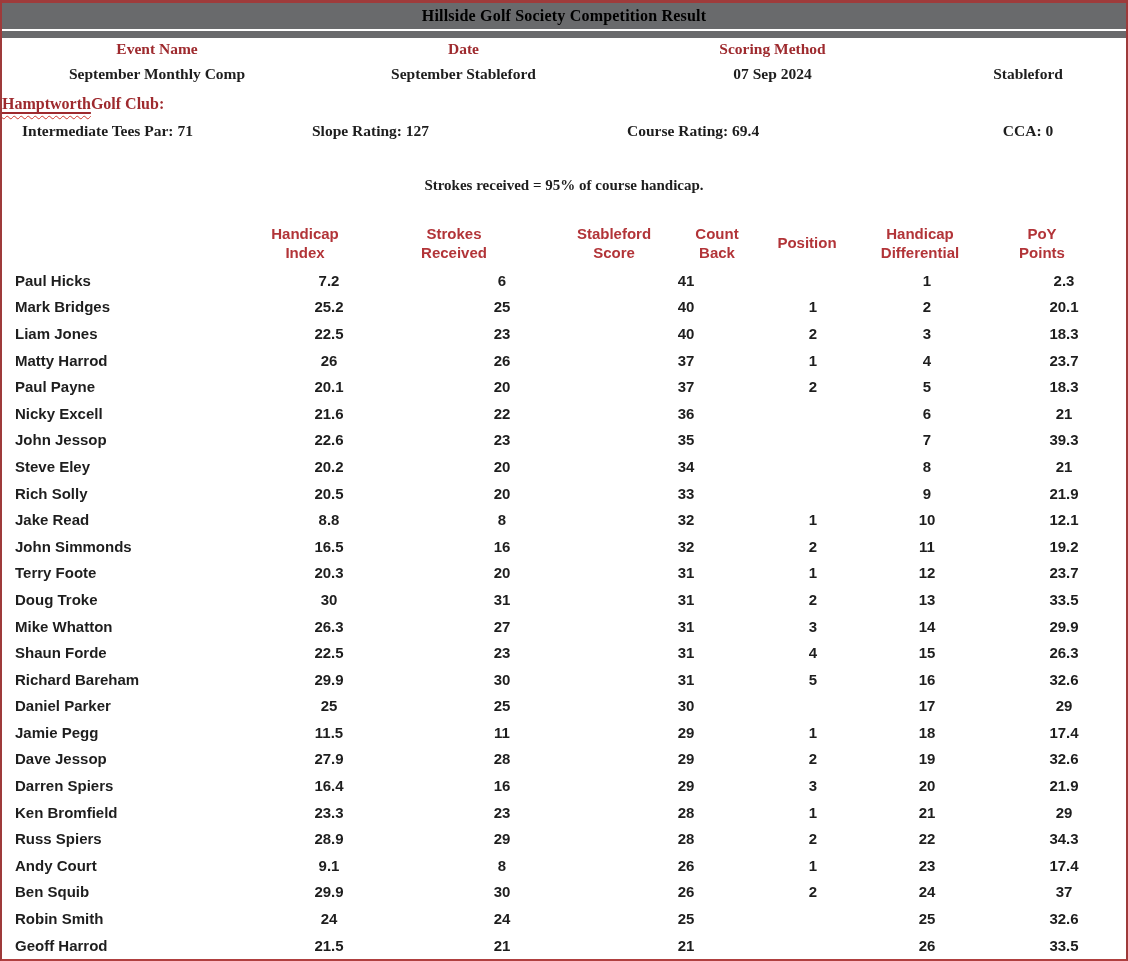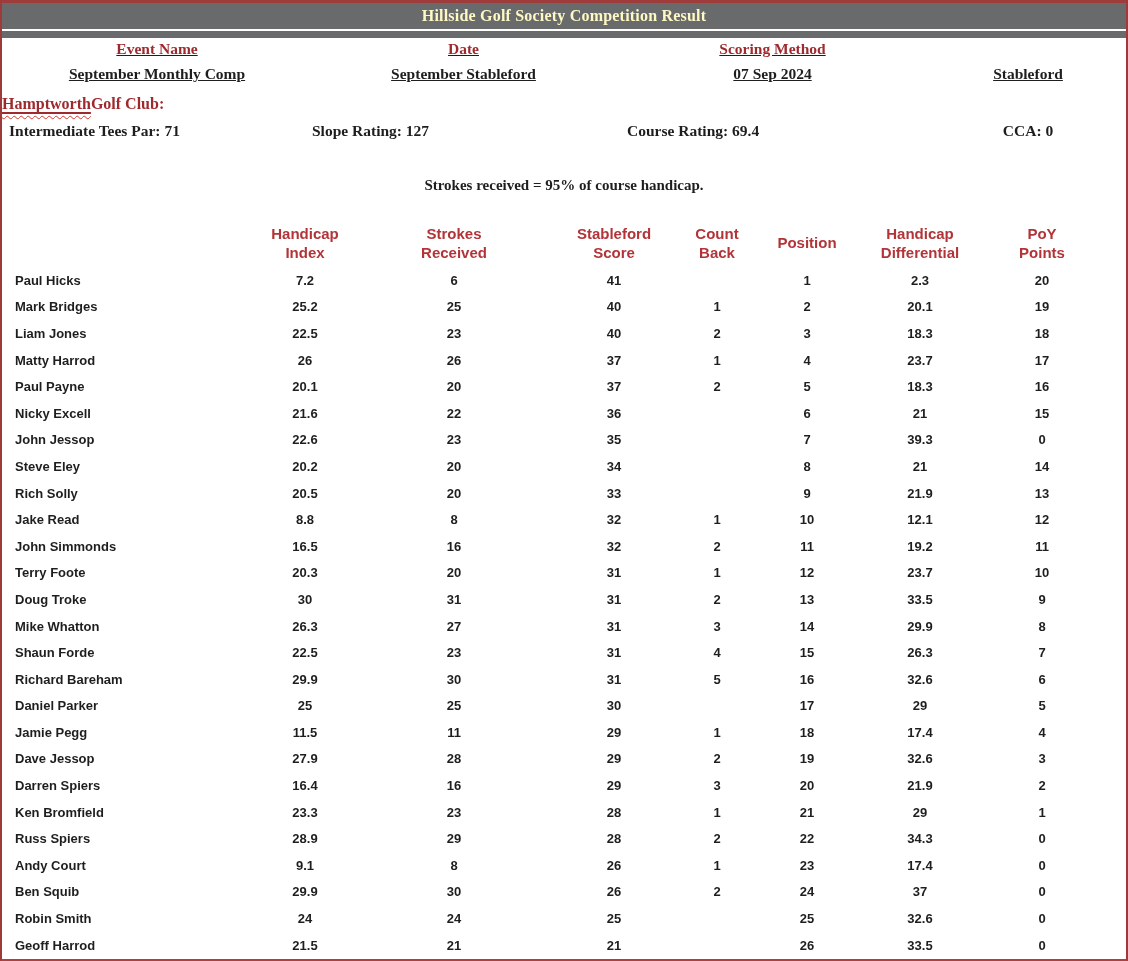--- a/index.html
+++ b/index.html
@@ -16,28 +16,28 @@
     font-family:"Liberation Serif", serif;
     font-weight:bold;
     color:#1E1E1E;
   }
 
   .titlebar {
     border-top:3px solid #9E3B3B;
     background:#696A6C;
     height:29px;
     display:flex; align-items:center; justify-content:center;
-    color:#fef9c3;
+    color:#000000;
     font-size:16px;
     letter-spacing:.2px;
   }
   .gap { height:2px; background:#fff; }
   .separator { height:7px; background:#696A6C; }
 
-  .event-header { margin-top:0;text-decoration:underline; }
+  .event-header { margin-top:0; }
   .eh-row {
     display:grid;
     grid-template-columns:310px 303px 315px 1fr;
   }
   .eh-row.labels { height:22px; align-items:center; }
   .eh-row.values { height:28px; align-items:center; }
   .eh-cell { text-align:center; font-size:15.5px; }
   .eh-row.labels .eh-cell { color:#9E2A2E; }
 
   .club-line {
@@ -60,21 +60,21 @@
     text-underline-offset:3px;
   }
 
   .course-row {
     margin-top:3px; height:24px;
     display:grid;
     grid-template-columns:310px 303px 315px 1fr;
     align-items:center;
     font-size:15.5px;
   }
-  .course-row .c1 { padding-left:7px; text-align:left; }
+  .course-row .c1 { padding-left:20px; text-align:left; }
   .course-row .c2 { text-align:left; }
   .course-row .c3 { padding-left:12px; text-align:left; }
   .course-row .c4 { text-align:center; }
 
   .note {
     margin-top:30px; height:24px;
     display:flex; align-items:center; justify-content:center;
     font-size:15px;
   }
 
@@ -86,21 +86,21 @@
   .thead {
     margin-top:22px; height:48px;
     color:#B23438;
     font-size:15px; line-height:1.28;
   }
   .th {
     display:flex; flex-direction:column;
     align-items:center; justify-content:center;
     text-align:center;
   }
-  .tr { height:26.6px; align-items:center; font-size:13px; }
+  .tr { height:26.6px; align-items:center; font-size:15px;gap:24px; }
   .td { text-align:center; }
   .td.name { text-align:left; padding-left:13px; }
 </style>
 </head>
 <body>
 
 <div class="page">
 
   <header class="titlebar">
     <span>Hillside Golf Society Competition Result</span>

